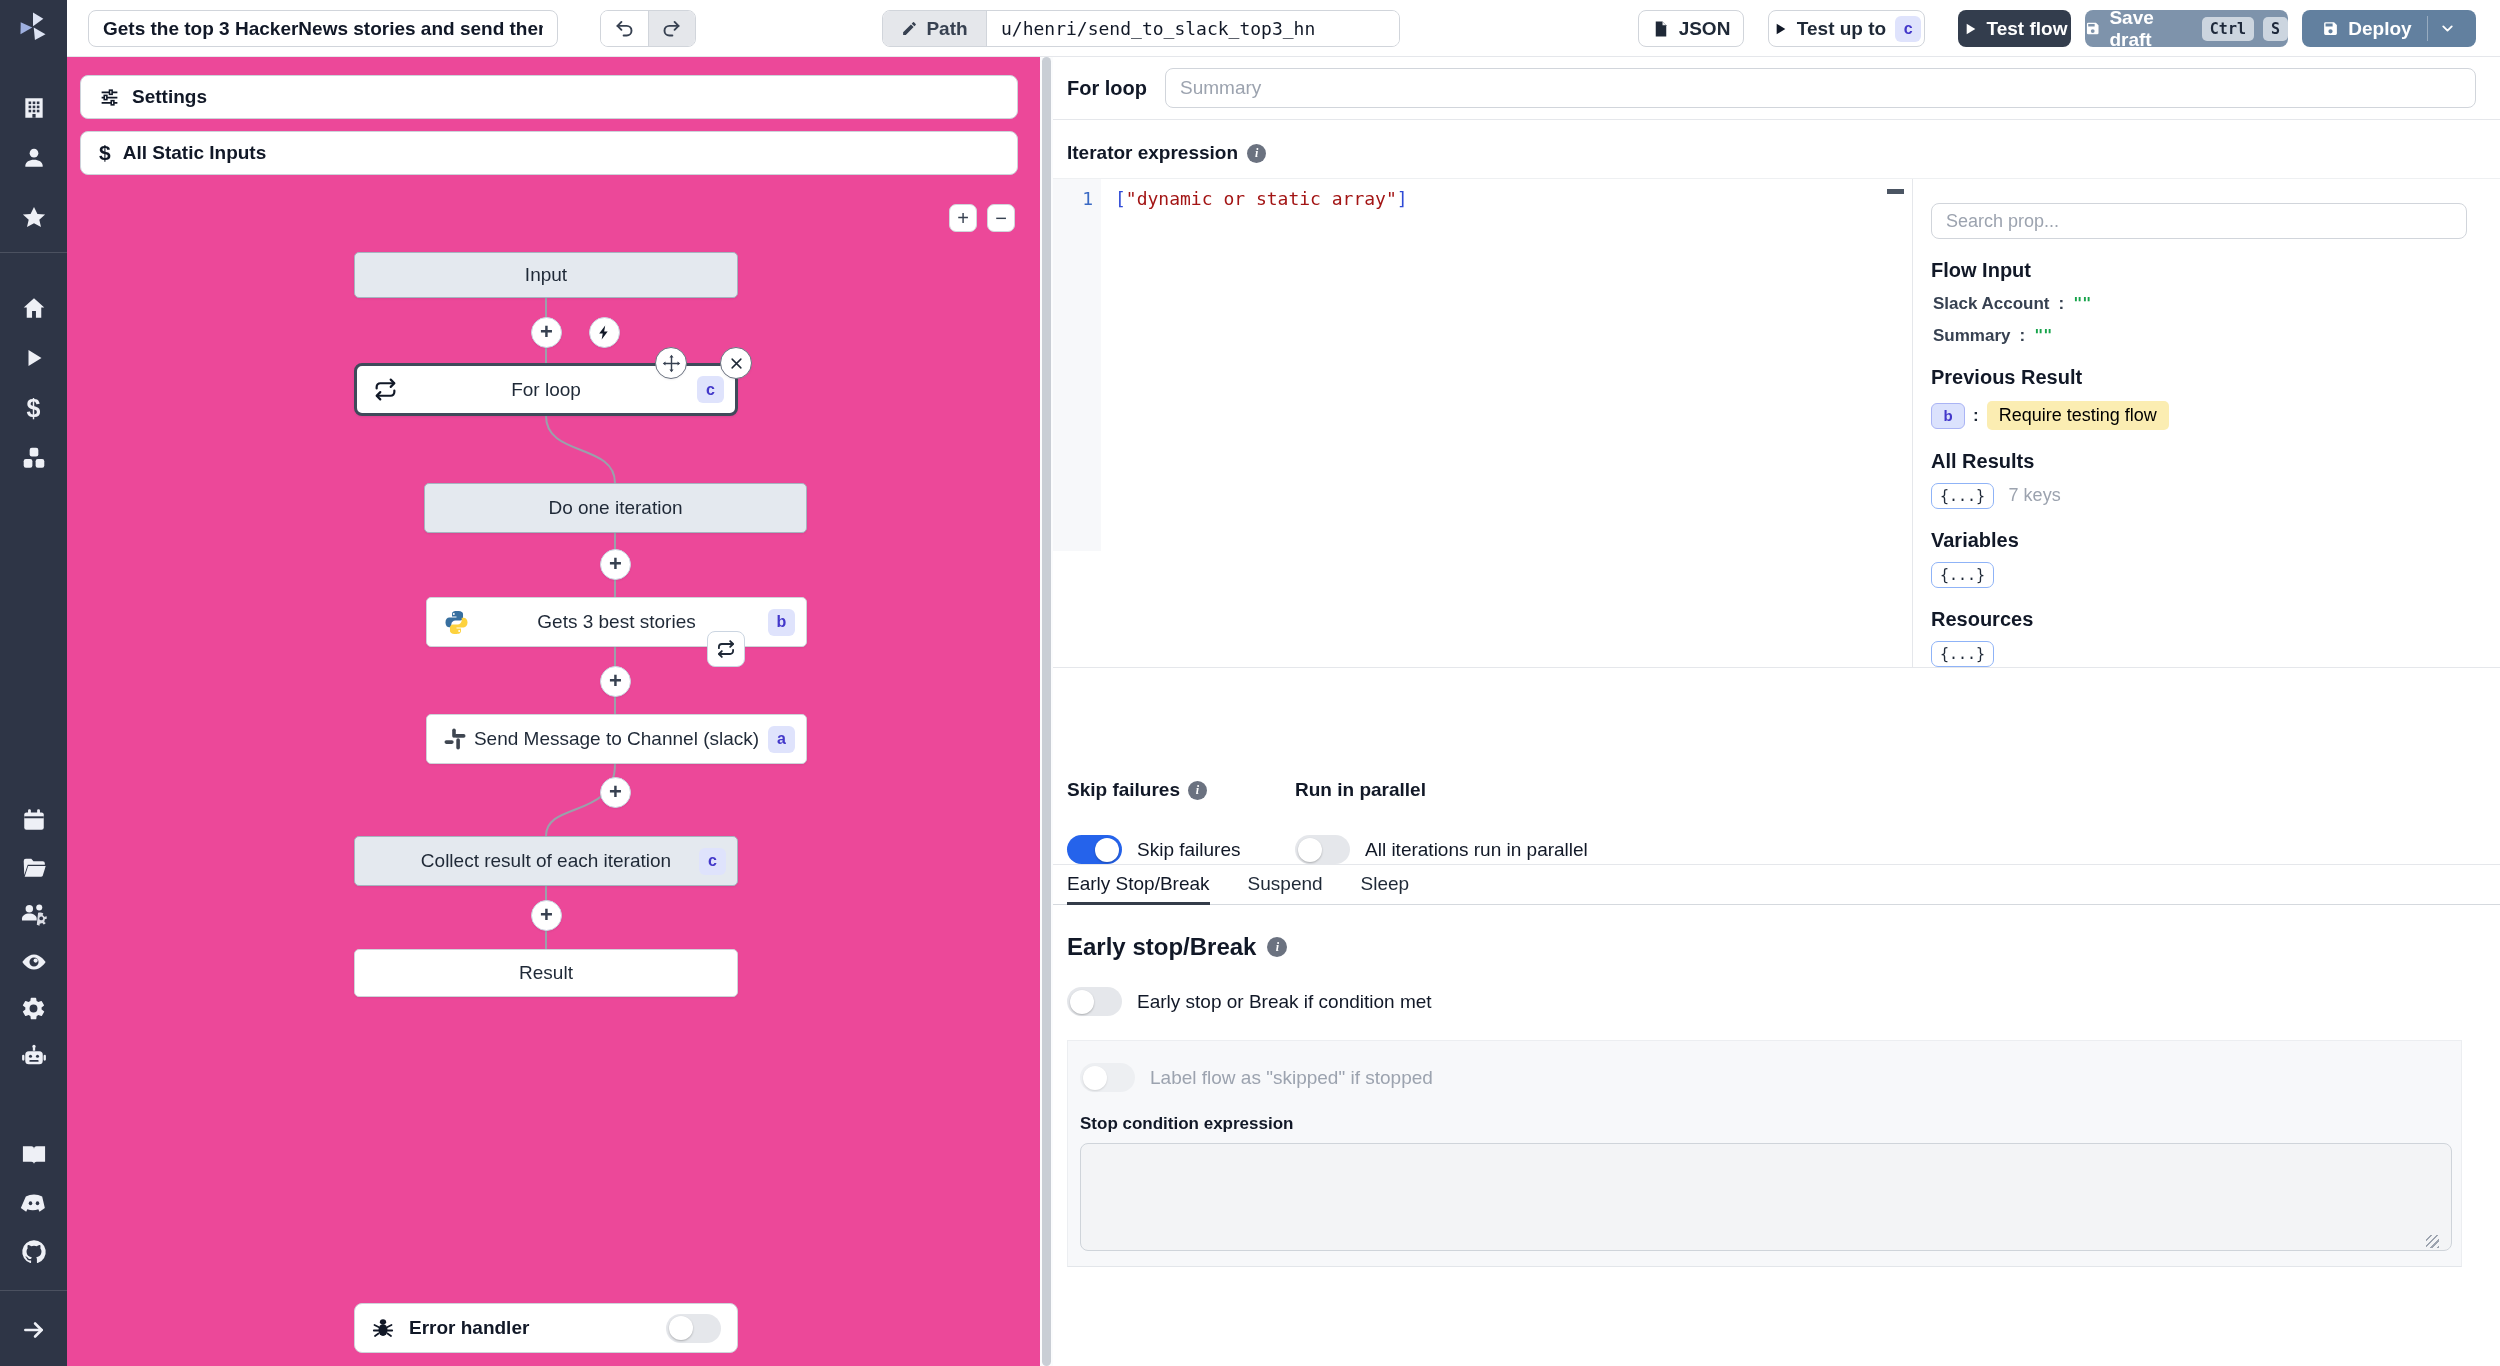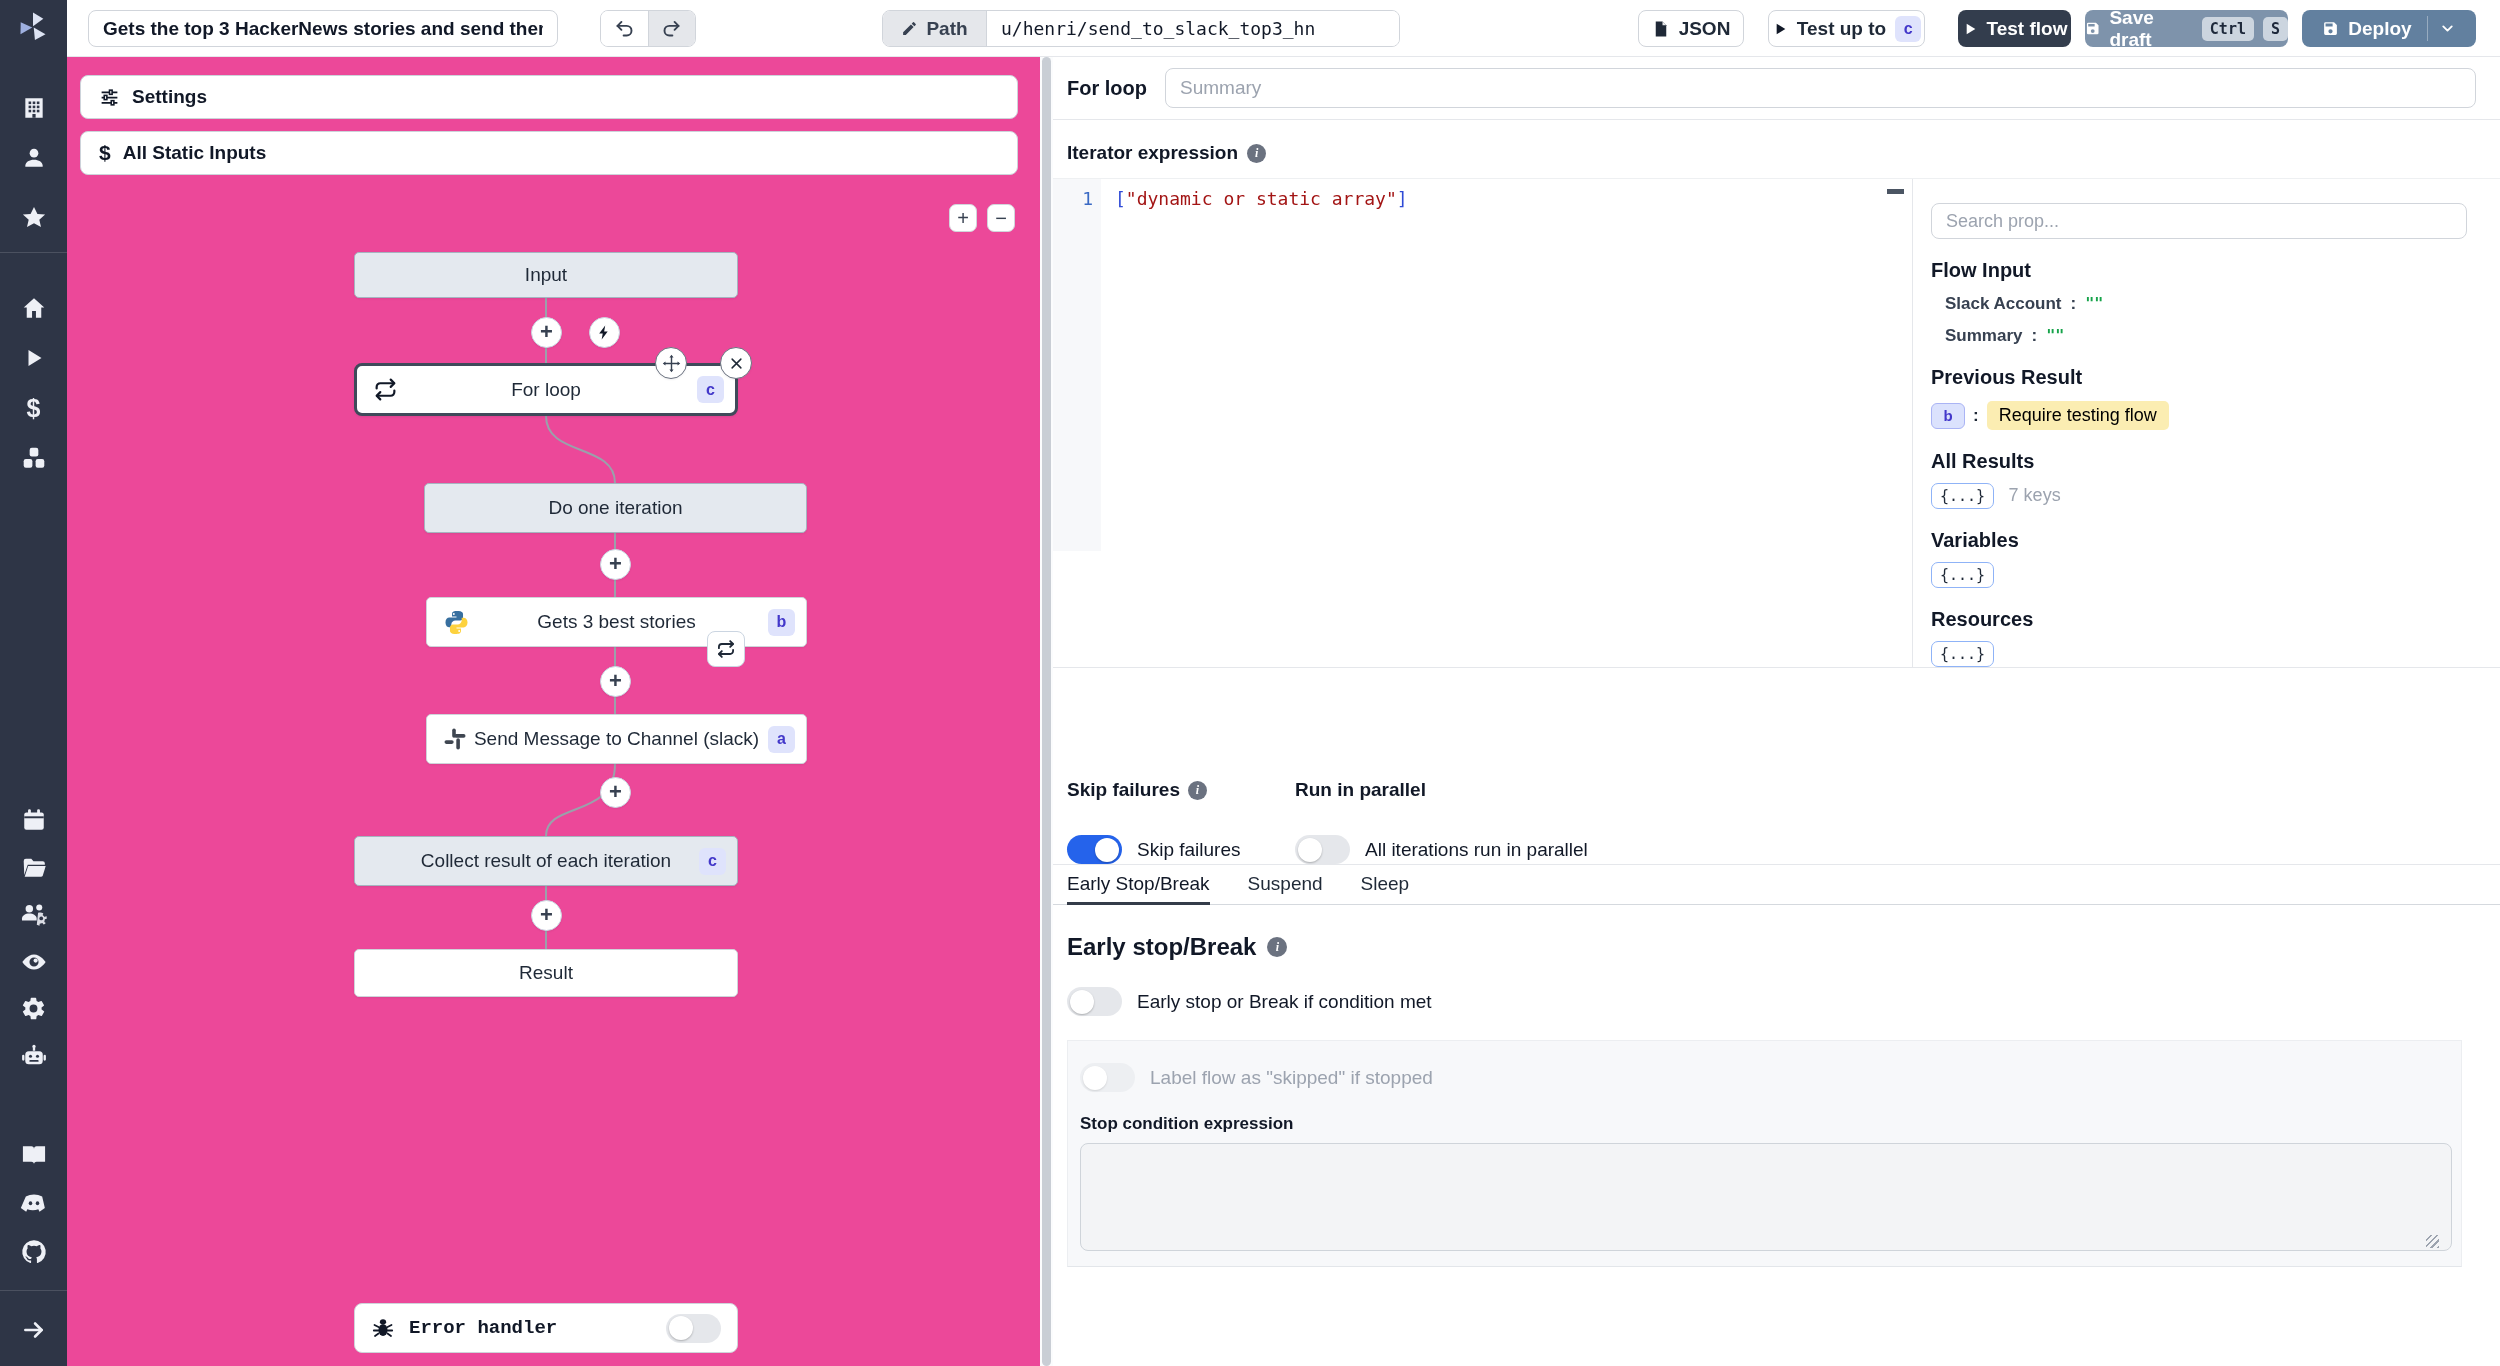--- a/index.html
+++ b/index.html
@@ -40,21 +40,21 @@
   .node-gray { background:#e4e9ef; border:1px solid #a6b4c0; }
   .node-white { background:#fff; border:1px solid #cfd4da; }
   .node-selected { background:#fff; border:3px solid #3f4a5a; border-radius:8px; }
   .node .left-ic { position:absolute; left:16px; display:flex; align-items:center; }
   .node .badge { position:absolute; right:11px; width:27px; height:27px; background:#dfe3fc; color:#4338ca; border-radius:6px; font-weight:700; font-size:16px; display:flex; align-items:center; justify-content:center; }
   .circle-btn { position:absolute; width:31px; height:31px; background:#fff; border:1px solid #cbd5e1; border-radius:50%; display:flex; align-items:center; justify-content:center; color:#374151; cursor:pointer; z-index:6; box-shadow:0 1px 2px rgba(16,24,40,.06); }
   .circle-btn.sm { width:32px; height:32px; border-color:#6b7280; }
   .plus-glyph { font-size:22px; font-weight:700; color:#374151; line-height:1; margin-top:-2px; }
   .repeat-btn { position:absolute; width:38px; height:36px; background:#fff; border:1px solid #cbd5e1; border-radius:8px; display:flex; align-items:center; justify-content:center; z-index:6; cursor:pointer; }
   .error-card { position:absolute; left:287px; top:1246px; width:384px; height:50px; background:#fff; border:1px solid #cfd4da; border-radius:8px; display:flex; align-items:center; gap:14px; padding:0 16px; cursor:pointer; }
-  .error-card .lbl { font-size:19px; font-weight:700; color:#111827;font-family:Liberation Mono, monospace; }
+  .error-card .lbl { font-size:19px; font-weight:700; color:#111827; }
   
   .splitter { position:absolute; left:1040px; top:57px; width:13px; height:1309px; background:#fbfcfd; z-index:6; }
   .splitter .bar { position:absolute; left:2px; top:0; width:9px; height:1309px; background:#c9ced5; border-radius:5px; cursor:col-resize; }
   
   .right-panel { position:absolute; left:1053px; top:57px; width:1447px; height:1309px; background:#fff; display:flex; flex-direction:column; z-index:5; }
   .summary-row { height:63px; flex:0 0 63px; border-bottom:1px solid #e5e7eb; display:flex; align-items:center; gap:18px; padding:0 24px 0 14px; }
   .node-title { font-size:20px; font-weight:700; color:#111827; white-space:nowrap; }
   input.summary-input { flex:1; height:40px; border:1px solid #d1d5db; border-radius:8px; padding:0 14px; font-size:19px; font-family:"Liberation Sans",sans-serif; outline:none; color:#111827; }
   input::placeholder, textarea::placeholder { color:#9ca3af; }
   .iterator-row { padding:22px 14px 14px; display:flex; align-items:center; gap:9px; font-size:19px; font-weight:700; color:#111827; }
@@ -63,21 +63,21 @@
   .editor { flex:1; position:relative; background:#fff; }
   .monaco { position:absolute; left:0; top:0; right:0; height:372px; }
   .gutter { position:absolute; left:0; top:0; bottom:0; width:48px; background:#f7f8fa; }
   .lineno { position:absolute; left:0; top:9px; width:40px; text-align:right; font-family:"DejaVu Sans Mono",monospace; font-size:18px; color:#3b6ac4; }
   .codeline { position:absolute; left:62px; top:9px; font-family:"DejaVu Sans Mono",monospace; font-size:18px; white-space:pre; }
   .tok-br { color:#2f4bd6; } .tok-str { color:#a31515; }
   .minimap-dash { position:absolute; right:8px; top:10px; width:17px; height:5px; background:#4b5563; }
   .props { width:588px; border-left:1px solid #e5e7eb; padding:24px 40px 0 18px; }
   input.search-prop { width:536px; height:36px; border:1px solid #d1d5db; border-radius:8px; padding:0 14px; font-size:18px; font-family:"Liberation Sans",sans-serif; outline:none; }
   .prop-title { font-size:20px; font-weight:700; color:#111827; margin-top:20px; }
-  .prop-kv { margin:12px 0 0 14px; font-size:17px; color:#374151; font-weight:600; display:flex; gap:9px; align-items:center; }
+  .prop-kv { margin:12px 0 0 2px; font-size:17px; color:#374151; font-weight:600; display:flex; gap:9px; align-items:center; }
   .prop-kv .q { font-family:"DejaVu Sans Mono",monospace; color:#16a34a; font-size:15px; font-weight:700; }
   .prev-row { margin-top:12px; display:flex; align-items:center; gap:8px; }
   .b-chip { min-width:34px; height:26px; background:#dbe2fd; border:1px solid #aab4f5; border-radius:6px; color:#4338ca; font-weight:700; font-size:15px; display:flex; align-items:center; justify-content:center; cursor:pointer; }
   .hl { background:#fbedb2; color:#000000; font-size:18px; padding:4px 12px; border-radius:5px; }
   .obj-chip { display:inline-flex; align-items:center; justify-content:center; border:1.5px solid #8fb3f7; border-radius:7px; padding:3px 8px; font-family:"DejaVu Sans Mono",monospace; font-size:15px; color:#1f2937; background:#fff; margin-top:10px; cursor:pointer; }
   .keys-meta { font-size:18px; color:#9ca3af; margin-left:10px; }
   .toggles-row { flex:0 0 196px; display:flex; padding:24px 14px 0;align-items:flex-end; }
   .tg-col1 { width:228px; } .tg-col2 { flex:1; }
   .tg-title { font-size:19px; font-weight:700; color:#111827; display:flex; align-items:center; gap:8px; }
   .tg-line { margin-top:34px; display:flex; align-items:center; gap:15px; font-size:19px; color:#111827; }

